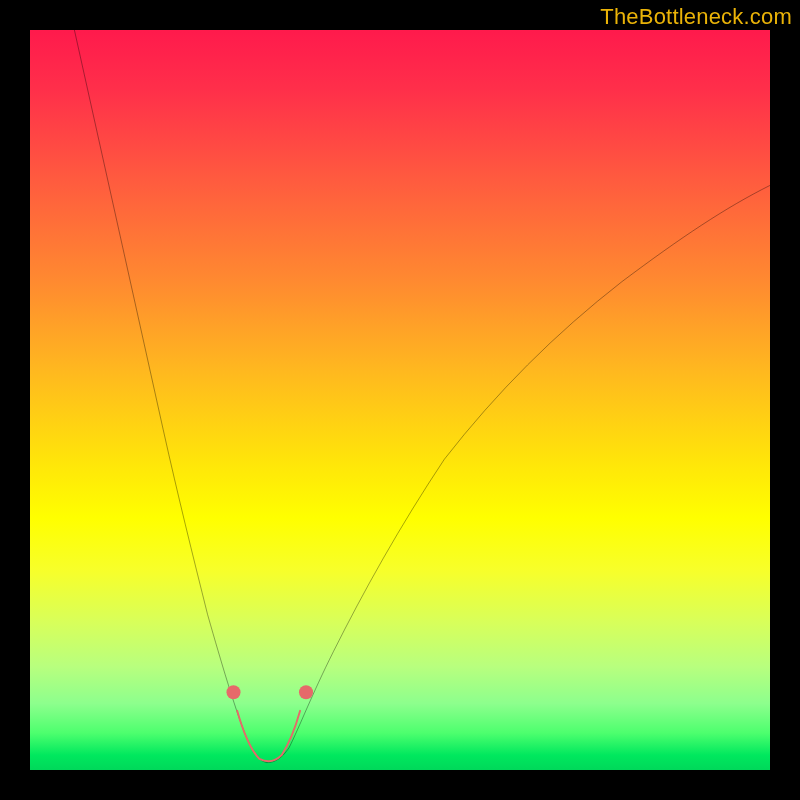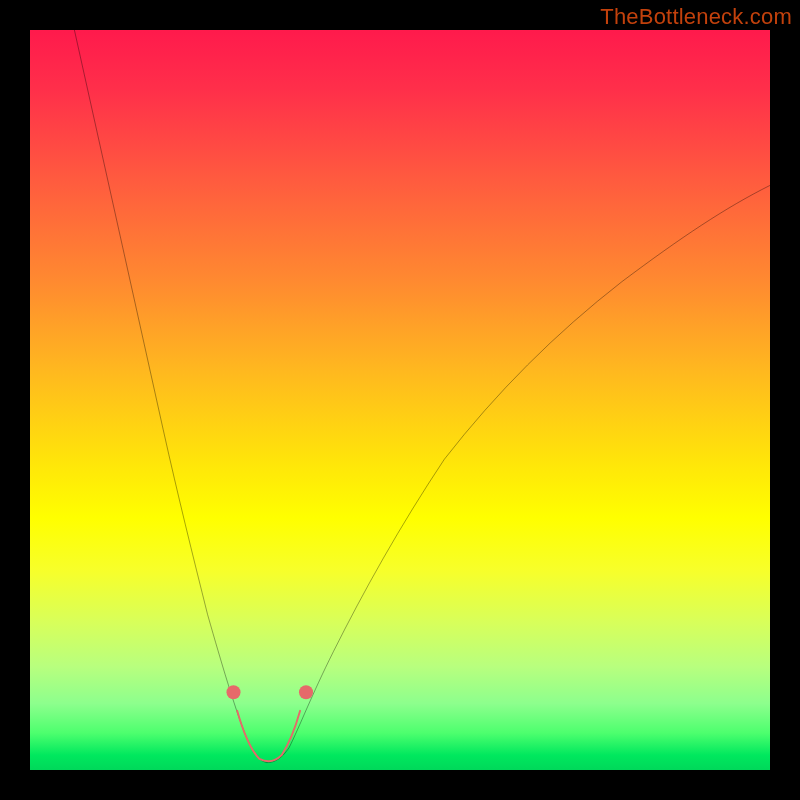--- a/index.html
+++ b/index.html
@@ -41,21 +41,21 @@
       #8dff8d 91%,
       #4dff6e 95%,
       #00e85e 98%,
       #00d85a 100%
     );
   }
   .watermark {
     position: absolute;
     top: 4px;
     right: 8px;
-    color: #c2410c;
+    color: #eab308;
     font-size: 22px;
     font-weight: 500;
     letter-spacing: 0.2px;
     user-select: none;
   }
   svg.curve {
     position: absolute;
     left: 0;
     top: 0;
     width: 740px;

